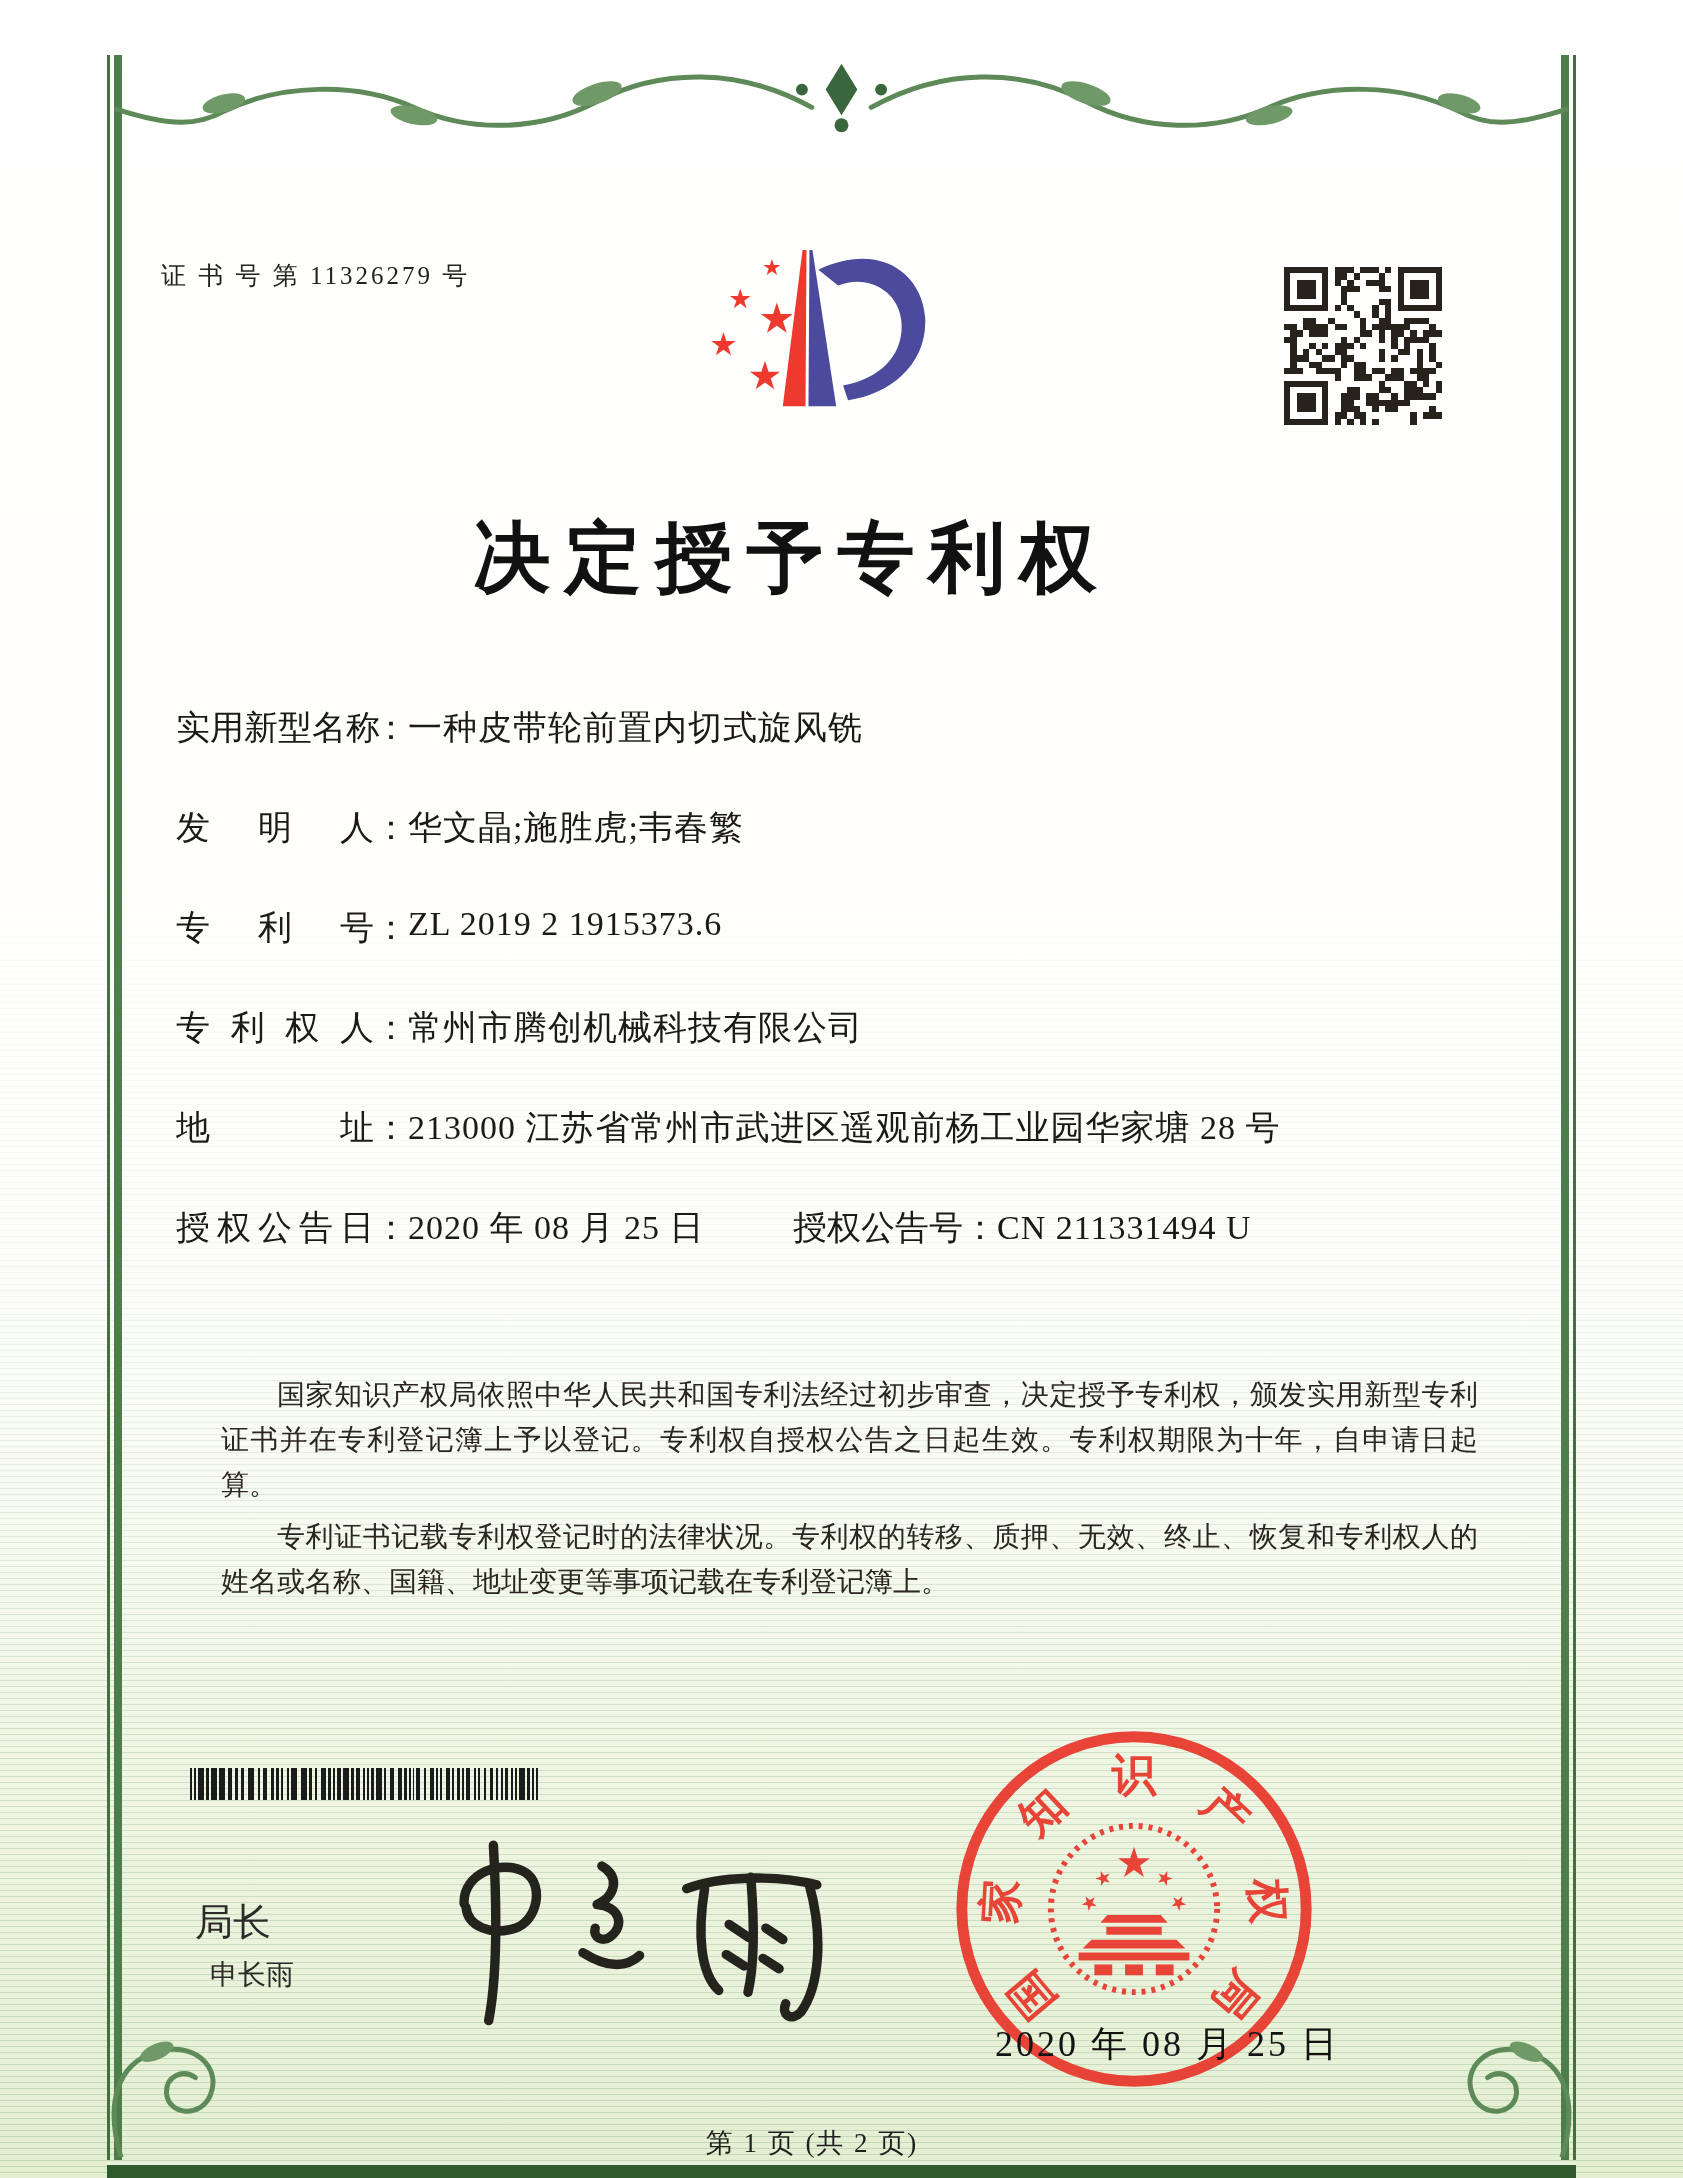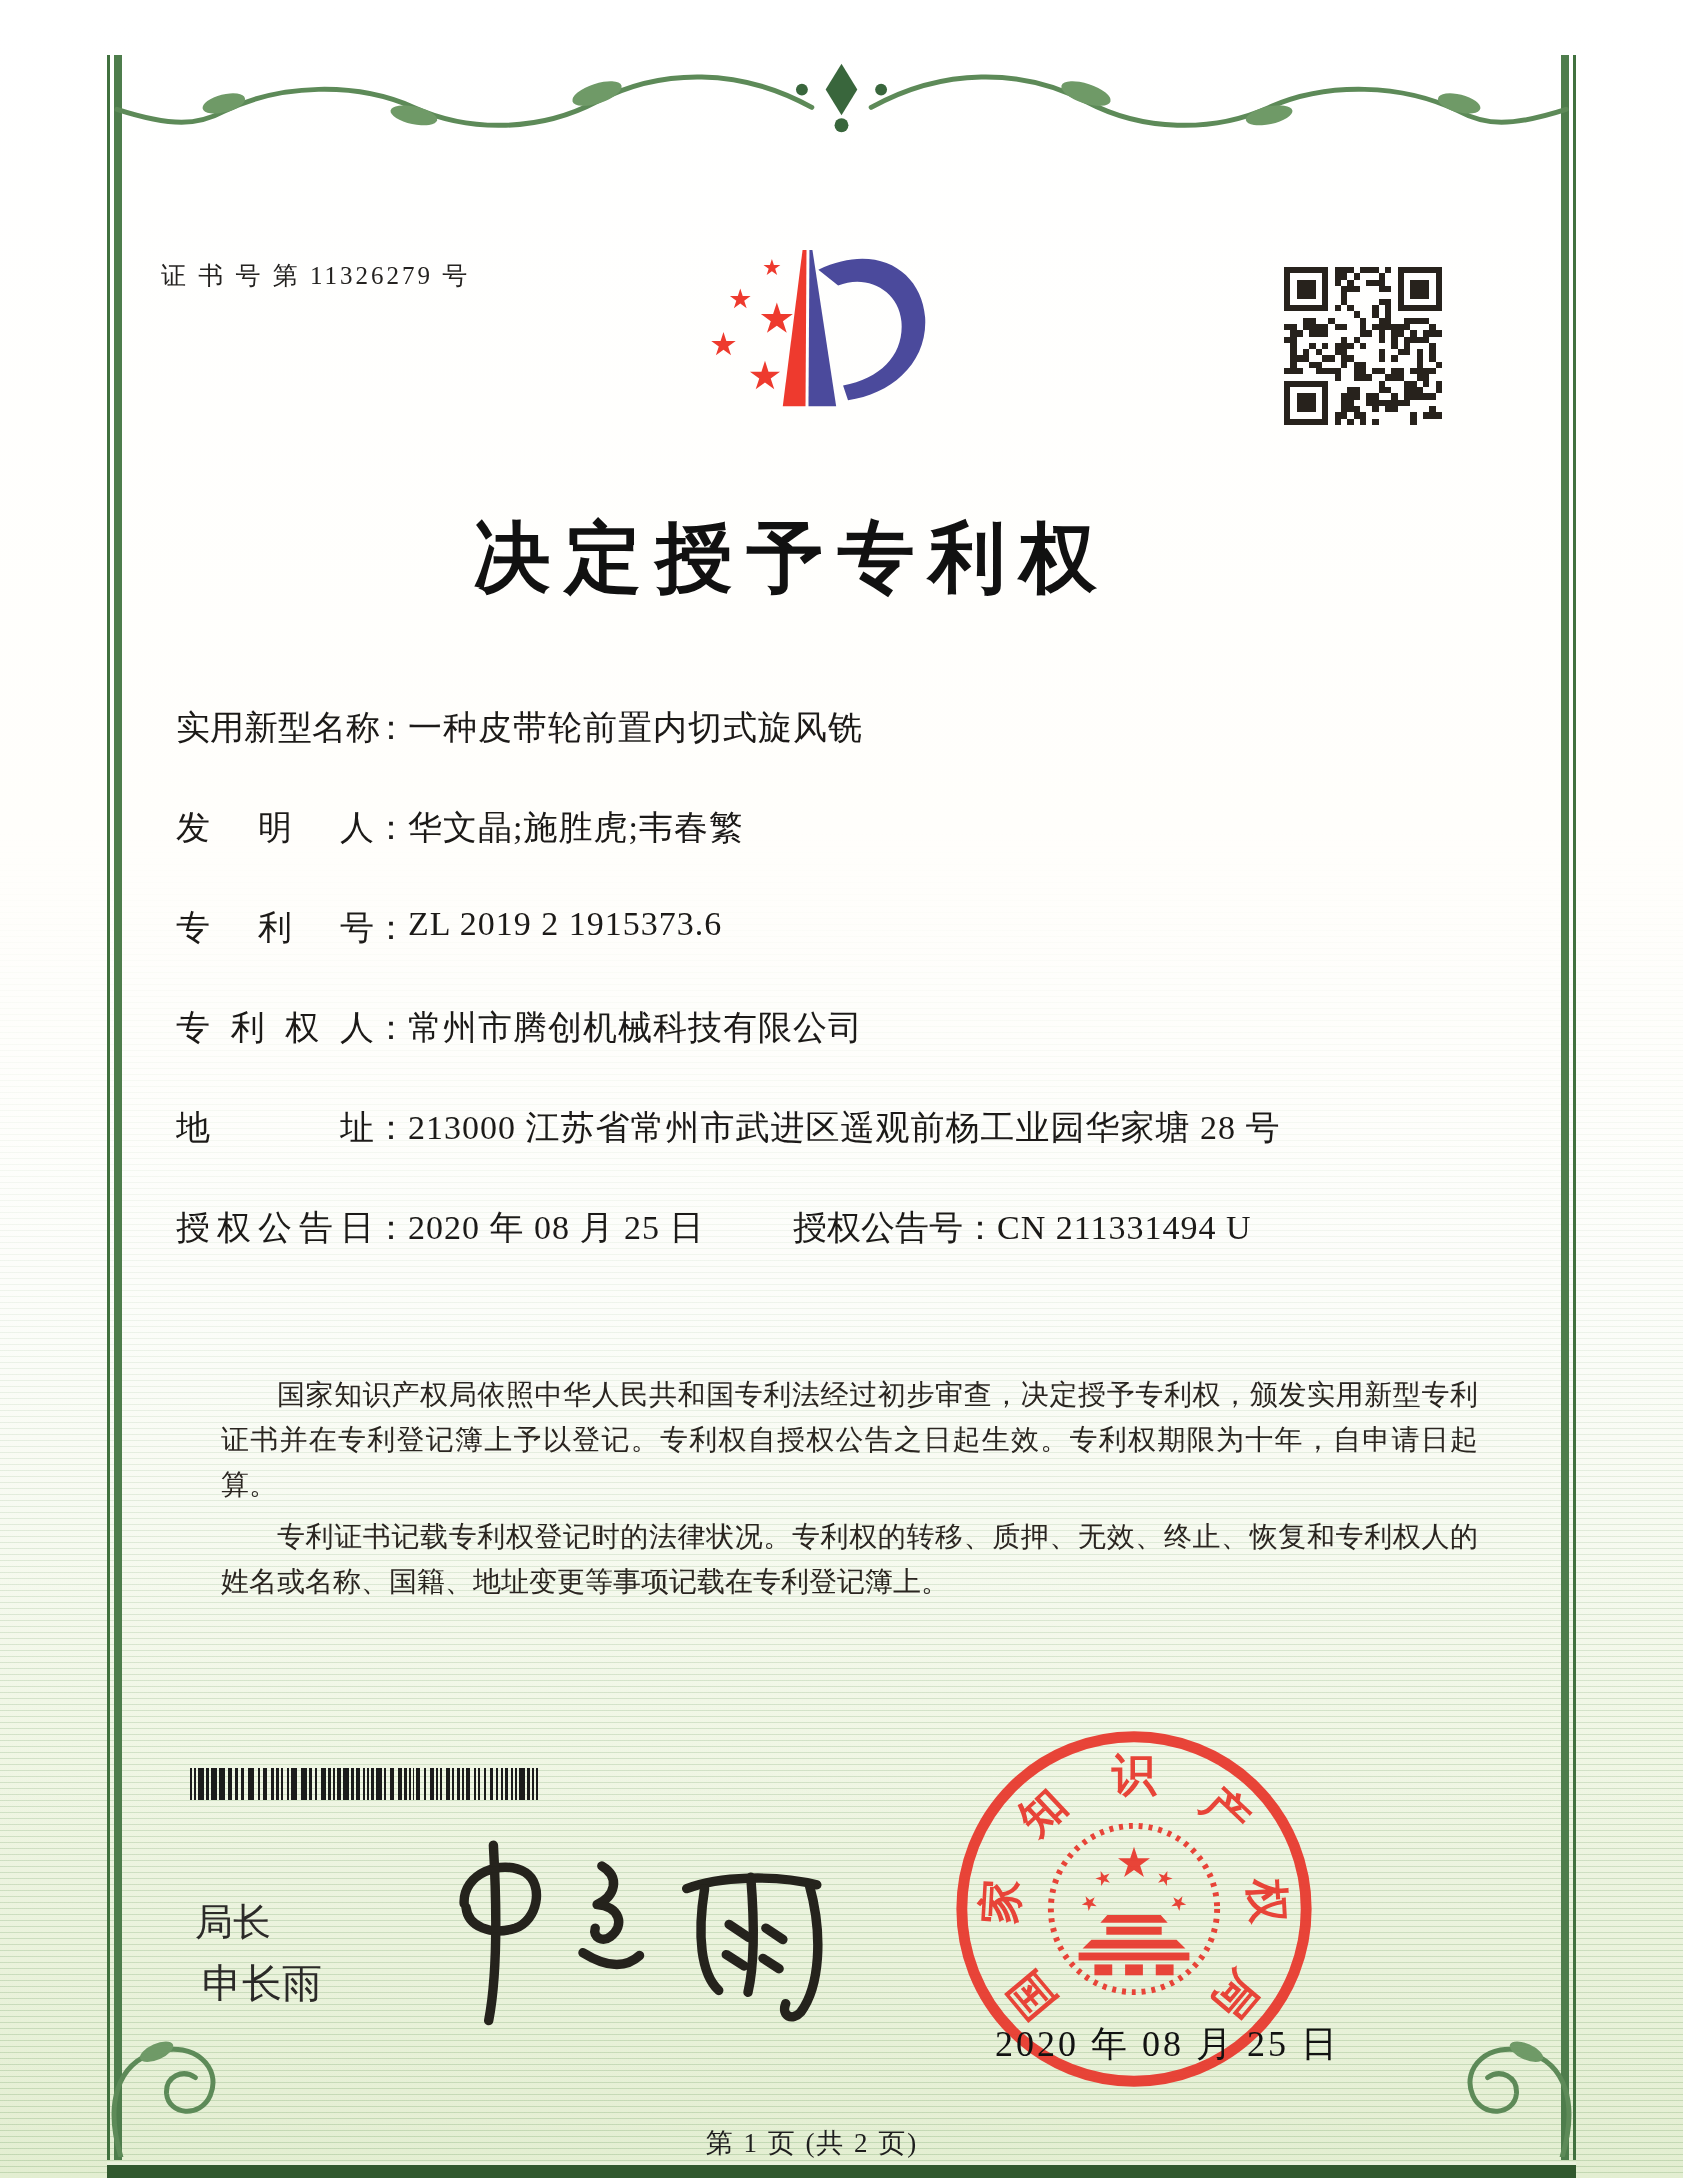--- a/index.html
+++ b/index.html
@@ -400,21 +400,21 @@
           <rect x="329" y="0" width="2" height="32"></rect>
           <rect x="333" y="0" width="6" height="32"></rect>
           <rect x="341" y="0" width="3" height="32"></rect>
           <rect x="346" y="0" width="2" height="32"></rect>
           <rect x="350" y="0" width="2" height="32"></rect>
         </g>
     </svg>
   </div>
 
   <div class="abs signer" style="left:195px;top:1897px">局长</div>
-  <div class="abs signer" style="left:202px;top:1956px;font-size:40px">申长雨</div>
+  <div class="abs signer" style="left:210px;top:1956px;font-size:28px">申长雨</div>
 
   <div class="abs" style="left:434px;top:1830px;z-index:5">
     <svg width="396" height="203" viewBox="0 0 420 215">
       <g fill="none" stroke="#17140f" stroke-width="10" stroke-linecap="round" stroke-linejoin="round" opacity="0.93">
         <path d="M32,78 C30,46 72,30 97,45 C117,58 110,96 86,104 C60,112 36,102 34,82"></path>
         <path d="M63,16 C66,70 68,150 58,202"></path>
         <path d="M178,38 C198,50 192,70 173,79 C197,81 203,101 187,113 C179,119 168,114 171,104"></path>
         <path d="M158,130 C182,145 203,147 218,133"></path>
         <path d="M268,62 C302,49 362,47 406,58"></path>
         <path d="M287,62 C279,112 283,152 302,170"></path>

